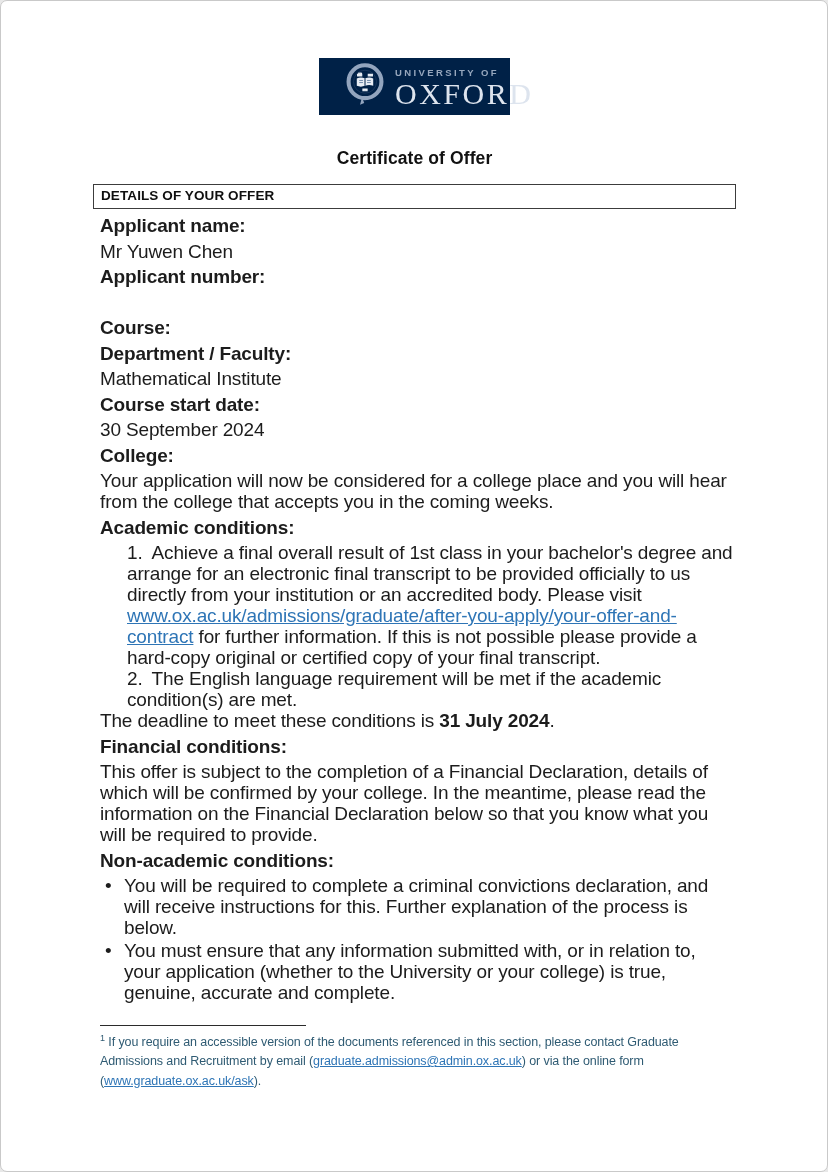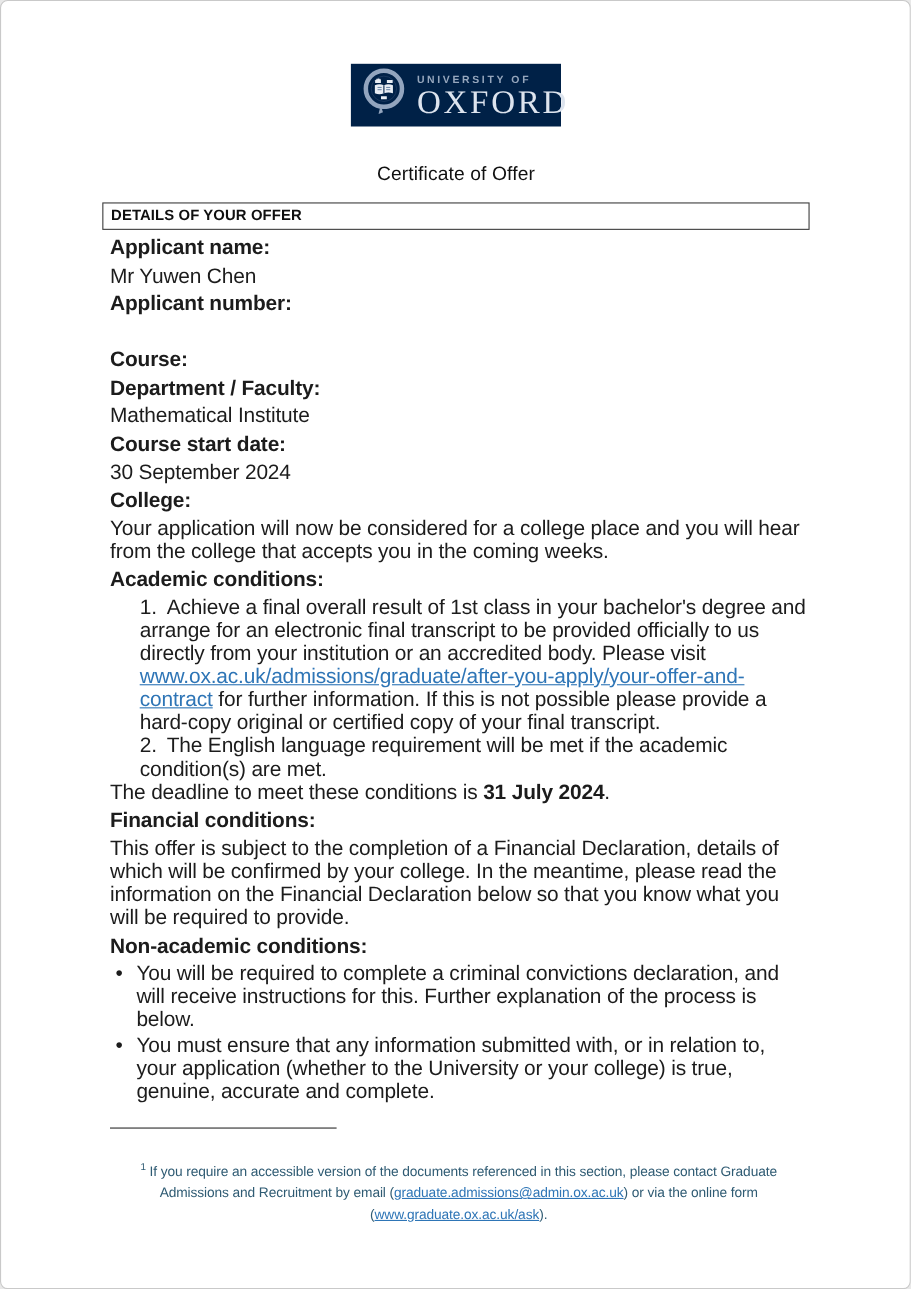--- a/index.html
+++ b/index.html
@@ -17,39 +17,39 @@
     overflow: hidden;
     color: #1c1c1c;
   }
 
   
   .logo-box {
     width: 191px; height: 57px;
     margin: 0 auto;
     background: #002147;
     display: flex; align-items: center;
-    padding-left: 10px;
+    padding-left: 26px;
   }
   .crest { flex: 0 0 auto; }
   .logo-text { margin-left: 10px; display: flex; flex-direction: column; }
   .logo-univof {
     font-size: 9.5px; letter-spacing: 2.4px; font-weight: bold;
     color: #96a7bd; line-height: 12px; margin-top: 2px;
   }
   .logo-oxford {
     font-family: "Liberation Serif", "DejaVu Serif", serif;
     font-size: 30px; letter-spacing: 2.5px;
     color: #dde4ee; line-height: 30px; font-weight: 400;
   }
 
   
   .doc-title {
     margin-top: 32px;
     text-align: center;
-    font-size: 17.5px; font-weight: normal; color: #111;
+    font-size: 17.5px; font-weight: bold; color: #111;
     line-height: 23px; letter-spacing: 0.1px;
   }
 
   
   .section-box {
     margin-top: 14px;
     border: 1.5px solid #3c3c3c;
     padding: 2px 6px 3px 7px;
     font-size: 13.5px; font-weight: bold; line-height: 18px;
     color: #0f0f0f; letter-spacing: 0.1px;
@@ -83,23 +83,23 @@
 
   .box-contractual { margin-top: 11px; }
 
   
   .footnote-rule {
     margin: 22px 0 0 7px;
     width: 206px;
     border-top: 1.5px solid #2b2b2b;
   }
   .footnote {
-    margin: 26px 2px 0 7px;
+    margin: 3px 2px 0 7px;
     font-size: 12.5px; line-height: 19.5px;
-    color: #2f5b73; letter-spacing: -0.1px; text-align: center;
+    color: #2f5b73; letter-spacing: -0.1px;
   }
   .footnote sup { font-size: 9px; vertical-align: super; }
 </style>
 </head>
 <body>
 
 <div class="page">
 
   <div class="logo-box">
     <span class="crest">

